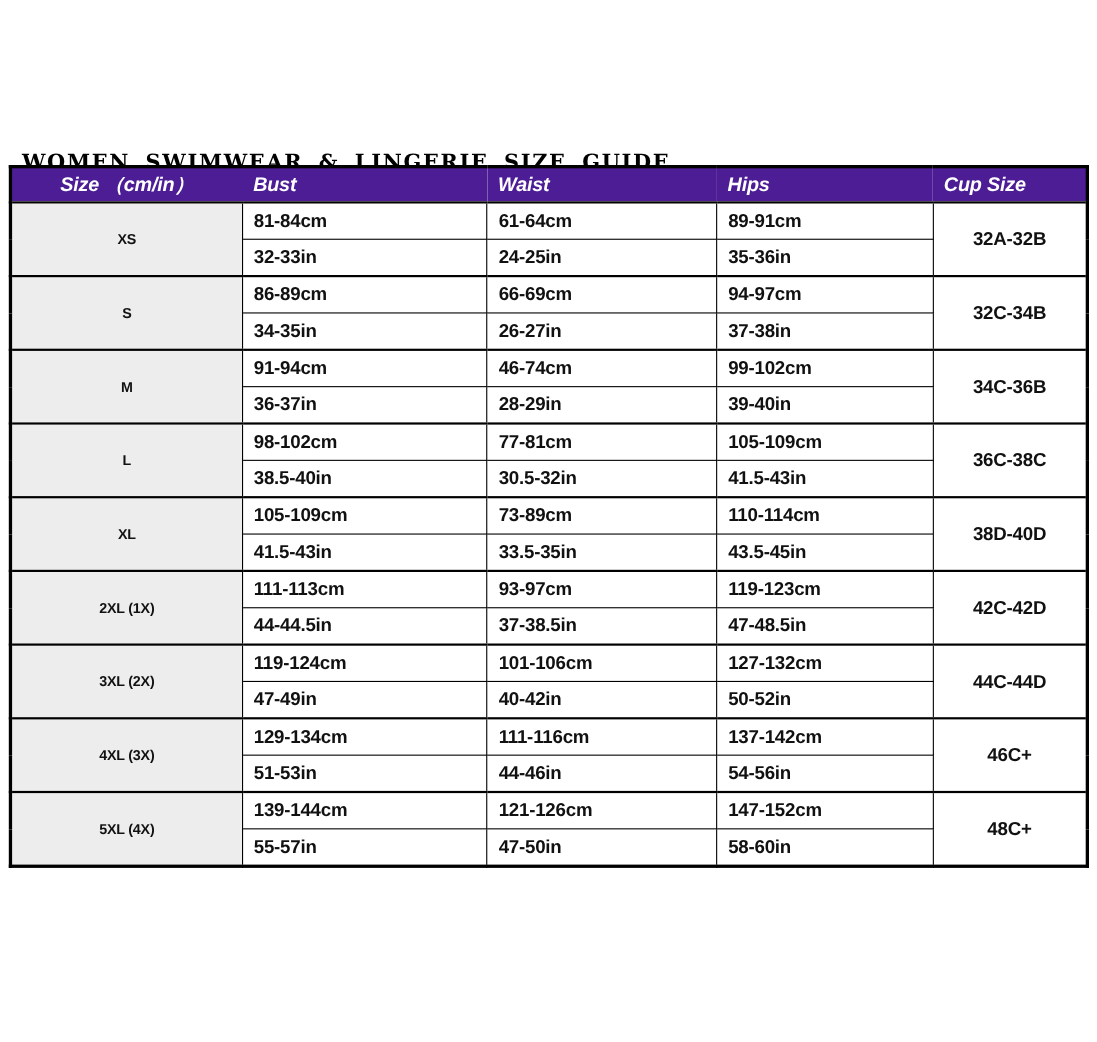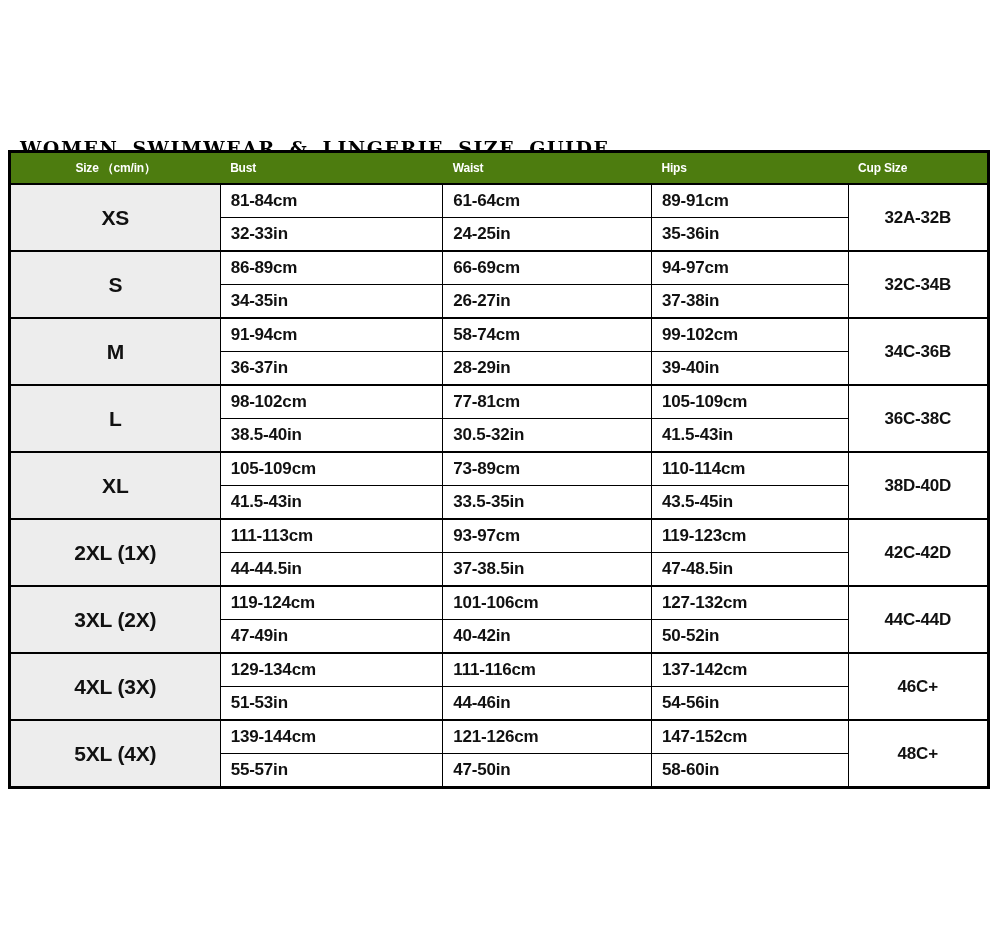--- a/index.html
+++ b/index.html
@@ -30,31 +30,32 @@
   table.size-guide {
     position: absolute;
     left: 8px;
     top: 150px;
     border-collapse: collapse;
     table-layout: fixed;
     width: 982px;
     border: 3px solid #000000;
   }
   table.size-guide th {
-    background: #4d7c0f;
+    background: #4c1d95;
     color: #ffffff;
     height: 30px;
-    font-size: 12px;
+    font-size: 18px;
     font-weight: 700;
     letter-spacing: -0.2px;
     text-align: left;
     padding: 0 0 0 10px;
     font-stretch: condensed;
     white-space: nowrap;
     overflow: hidden;
+    font-style: italic;
   }
   table.size-guide th.col-size {
     text-align: center;
     padding: 0;
   }
   table.size-guide td {
     border: 1px solid #000000;
     height: 32px;
     font-size: 17px;
     font-weight: 700;
@@ -66,21 +67,21 @@
     overflow: hidden;
     background: #ffffff;
   }
   table.size-guide tr.group-start td {
     border-top: 2px solid #000000;
   }
   table.size-guide td.size-cell {
     background: #ededed;
     text-align: center;
     padding: 0;
-    font-size: 21px;
+    font-size: 13px;
   }
   table.size-guide td.cup-cell {
     text-align: center;
     padding: 0;
   }
 </style>
 </head>
 <body>
 
 <h1 class="page-title">WOMEN SWIMWEAR &amp; LINGERIE SIZE GUIDE</h1>
@@ -123,21 +124,21 @@
         <td class="cup-cell" rowspan="2">32C-34B</td>
       </tr>
       <tr>
         <td>34-35in</td>
         <td>26-27in</td>
         <td>37-38in</td>
       </tr>
       <tr class="group-start">
         <td class="size-cell" rowspan="2">M</td>
         <td>91-94cm</td>
-        <td>58-74cm</td>
+        <td>46-74cm</td>
         <td>99-102cm</td>
         <td class="cup-cell" rowspan="2">34C-36B</td>
       </tr>
       <tr>
         <td>36-37in</td>
         <td>28-29in</td>
         <td>39-40in</td>
       </tr>
       <tr class="group-start">
         <td class="size-cell" rowspan="2">L</td>

